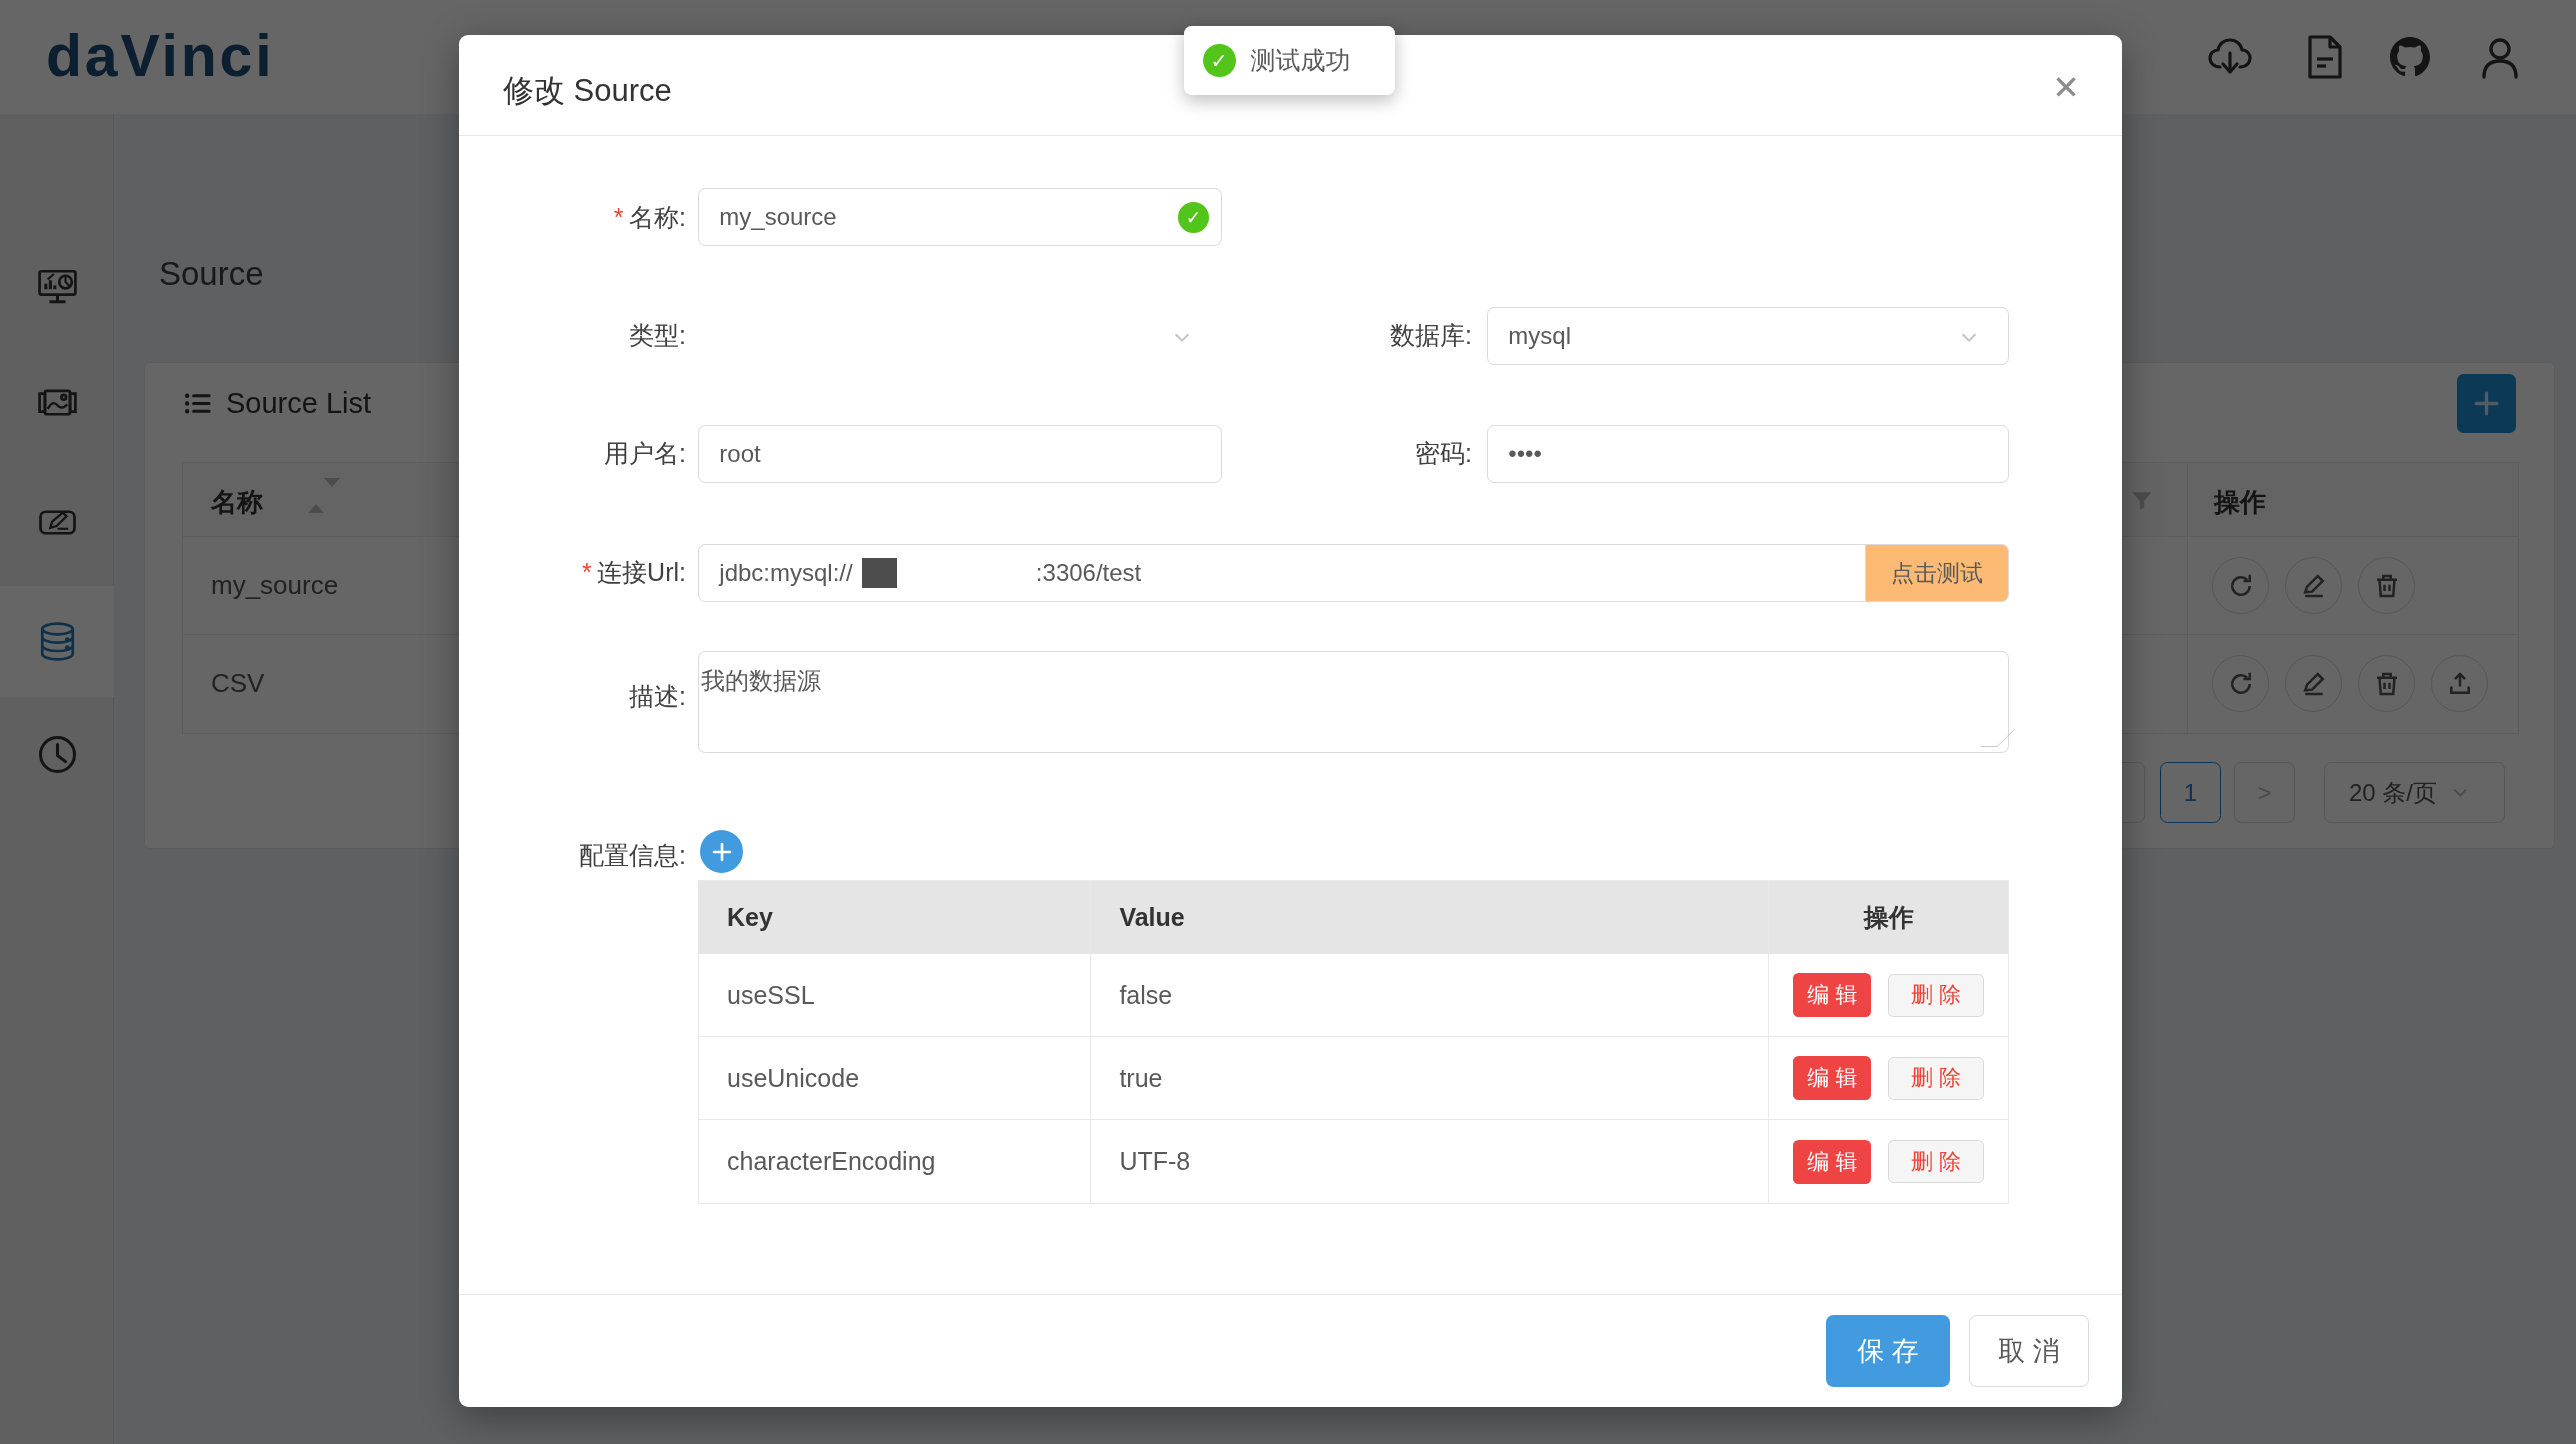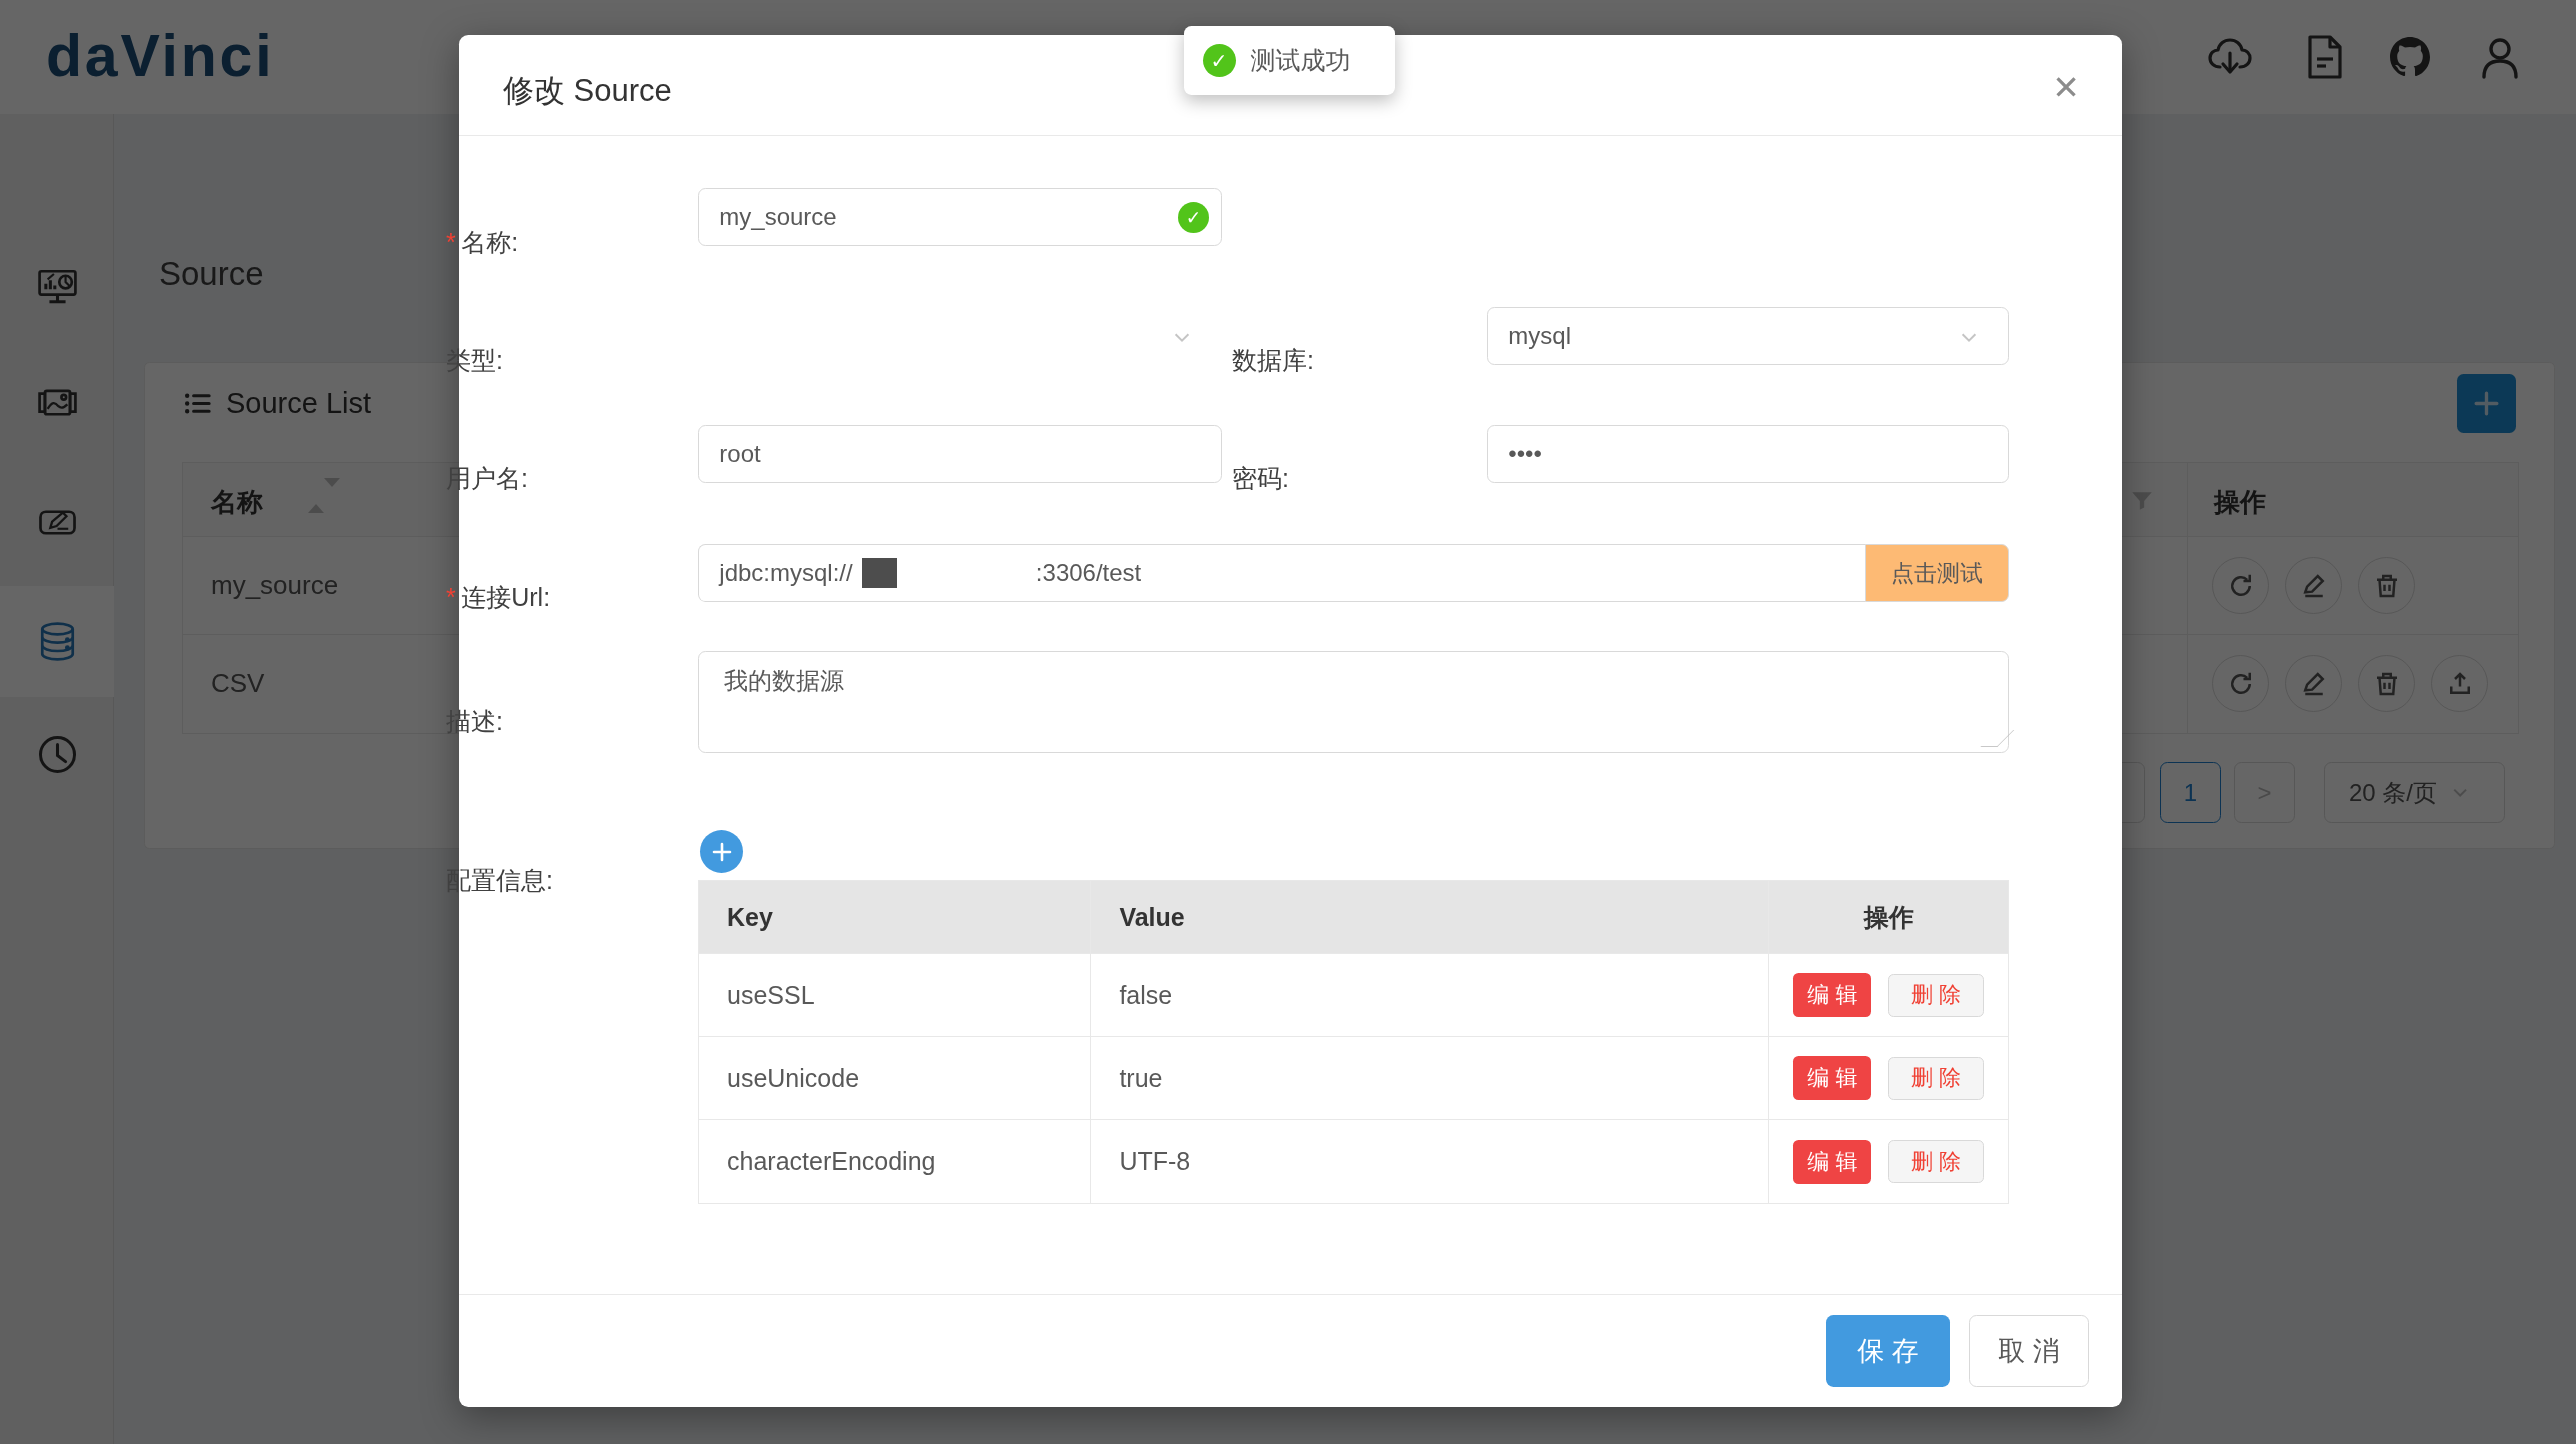--- a/index.html
+++ b/index.html
@@ -67,21 +67,21 @@
 
   
   #modal { position:absolute; left:459px; top:35px; width:1663px; height:1372px; z-index:20;
            background:#fff; border-radius:9.2px; box-shadow:0 9.2px 37px rgba(0,0,0,.35); }
   .m-title { position:absolute; left:44px; top:35px; font-size:31px; font-weight:500; color:#333; }
   .m-close { position:absolute; left:1583px; top:28px; width:48px; height:48px; font-size:33px;
              color:#8c8c8c; display:flex; align-items:center; justify-content:center; }
   .m-divider  { position:absolute; left:0; top:100px; width:100%; height:0.9px; background:#e9e9e9; }
   .m-fdivider { position:absolute; left:0; top:1259px; width:100%; height:0.9px; background:#e9e9e9; }
 
-  .f-label { position:absolute; font-size:25px; color:#404040; text-align:left; width:240px;margin-top:25px; }
+  .f-label { position:absolute; font-size:25px; color:#404040; text-align:right; width:240px; }
   .req { color:#f04134; margin-right:5.5px; }
   .f-input { position:absolute; height:58px; border:0.9px solid #d9d9d9; border-radius:7.4px;
              background:#fff; font-size:24px; color:#595959; padding:0 20.3px;
              font-family:"Liberation Sans","DejaVu Sans",sans-serif; }
   input.f-input { outline:none; }
   .sel-chevron { position:absolute; pointer-events:none; }
 
   .valid-circle { position:absolute; left:719px; top:167px; width:31px; height:31px; border-radius:50%;
                   background:#52c41a; color:#fff; display:flex; align-items:center; justify-content:center; font-size:18.5px; }
 
@@ -90,21 +90,21 @@
                border-radius:7.4px 0 0 7.4px; display:flex; align-items:center; padding-left:20.3px;
                font-size:24px; color:#595959; background:#fff; }
   .censor { width:35px; height:30px; background:#4d4d4d; margin-left:9.2px; }
   .url-gap { width:139px; }
   .url-addon { width:144px; height:58px; border:0.9px solid #d9d9d9; border-radius:0 7.4px 7.4px 0;
                background:#fdba74; display:flex; align-items:center; justify-content:center;
                font-size:23px; color:#595959; }
 
   textarea.f-area { position:absolute; left:239px; top:616px; width:1311px; height:102px;
                     border:0.9px solid #d9d9d9; border-radius:7.4px; font-size:24px; color:#595959;
-                    padding:13px 25px; resize:none; outline:none;
+                    padding:13px 2px; resize:none; outline:none;
                     font-family:"Liberation Sans","DejaVu Sans",sans-serif; }
   .resize-grip { position:absolute; left:1530px; top:695px; width:16.6px; height:16.6px;
                  border-right:1.8px solid #bbb; border-bottom:1.8px solid #bbb;
                  transform:skew(-45deg) ; opacity:.8; }
 
   .cfg-add { position:absolute; left:241px; top:795px; width:43px; height:43px; border-radius:50%;
              background:#429ADF; display:flex; align-items:center; justify-content:center; }
 
   .cfg-table { position:absolute; left:239px; top:845px; width:1311px; border:0.9px solid #e8e8e8; }
   .cfg-head { position:relative; height:73px; background:#e5e5e5; border-bottom:0.9px solid #e8e8e8;

